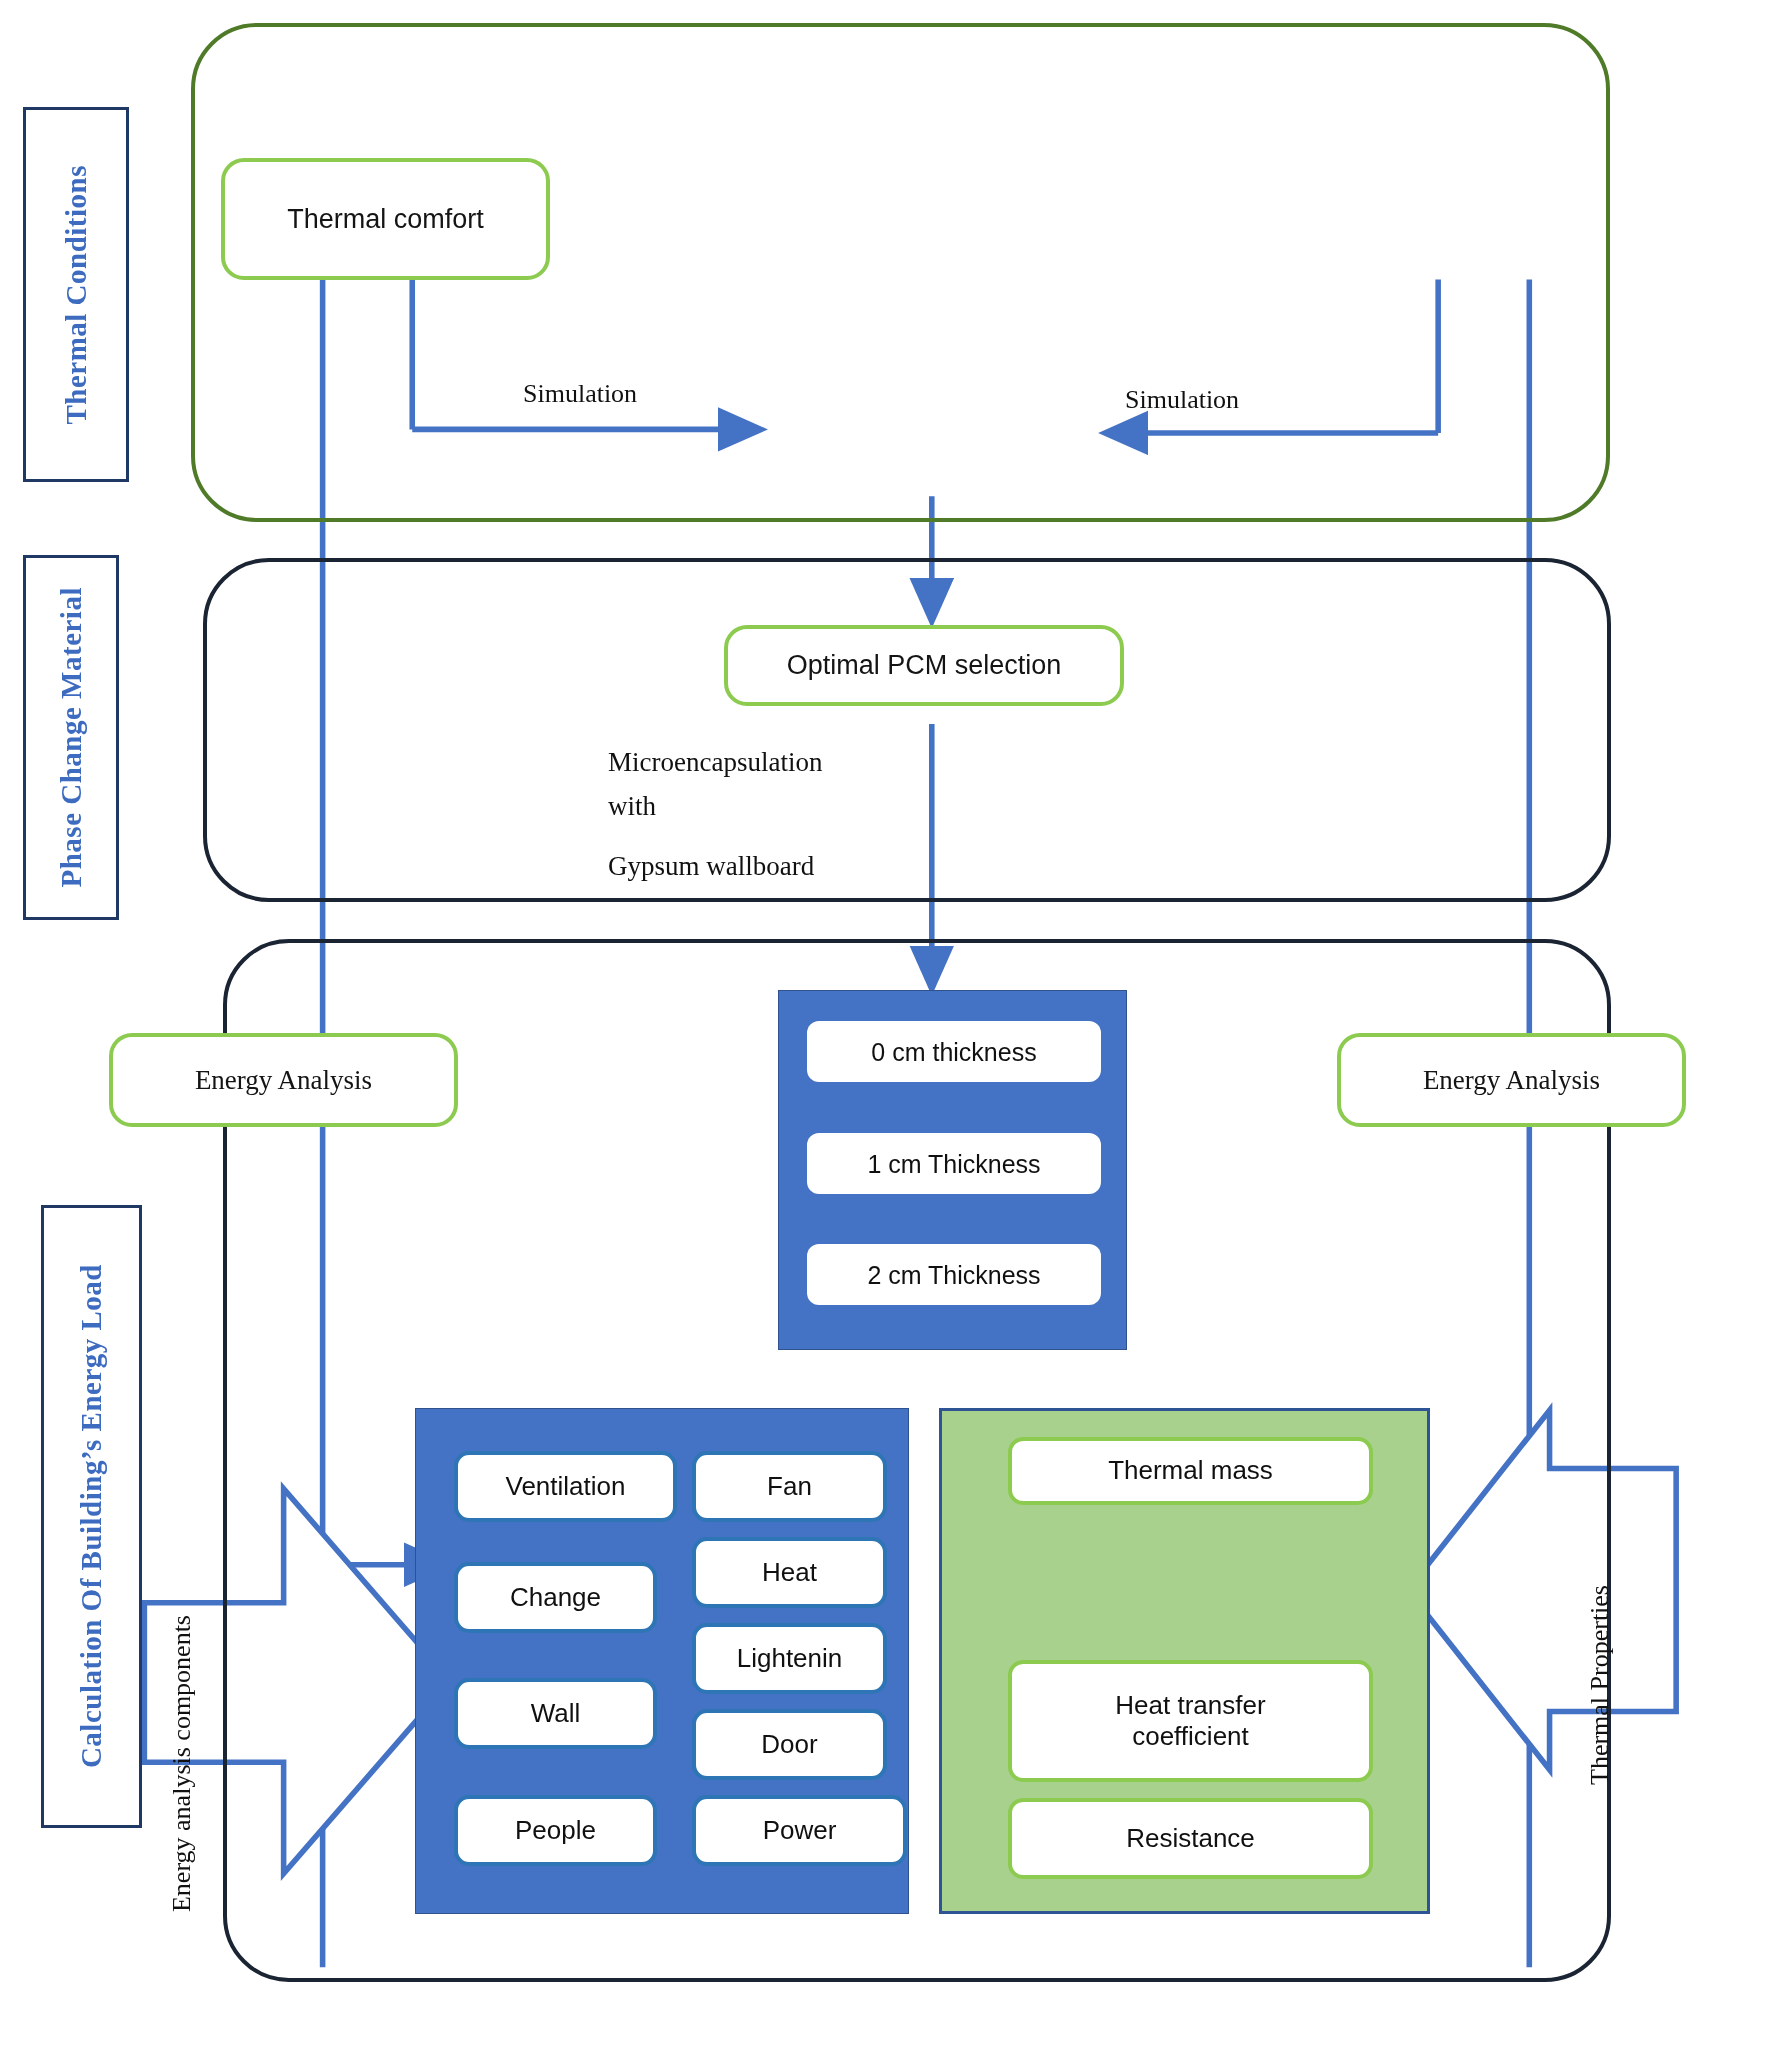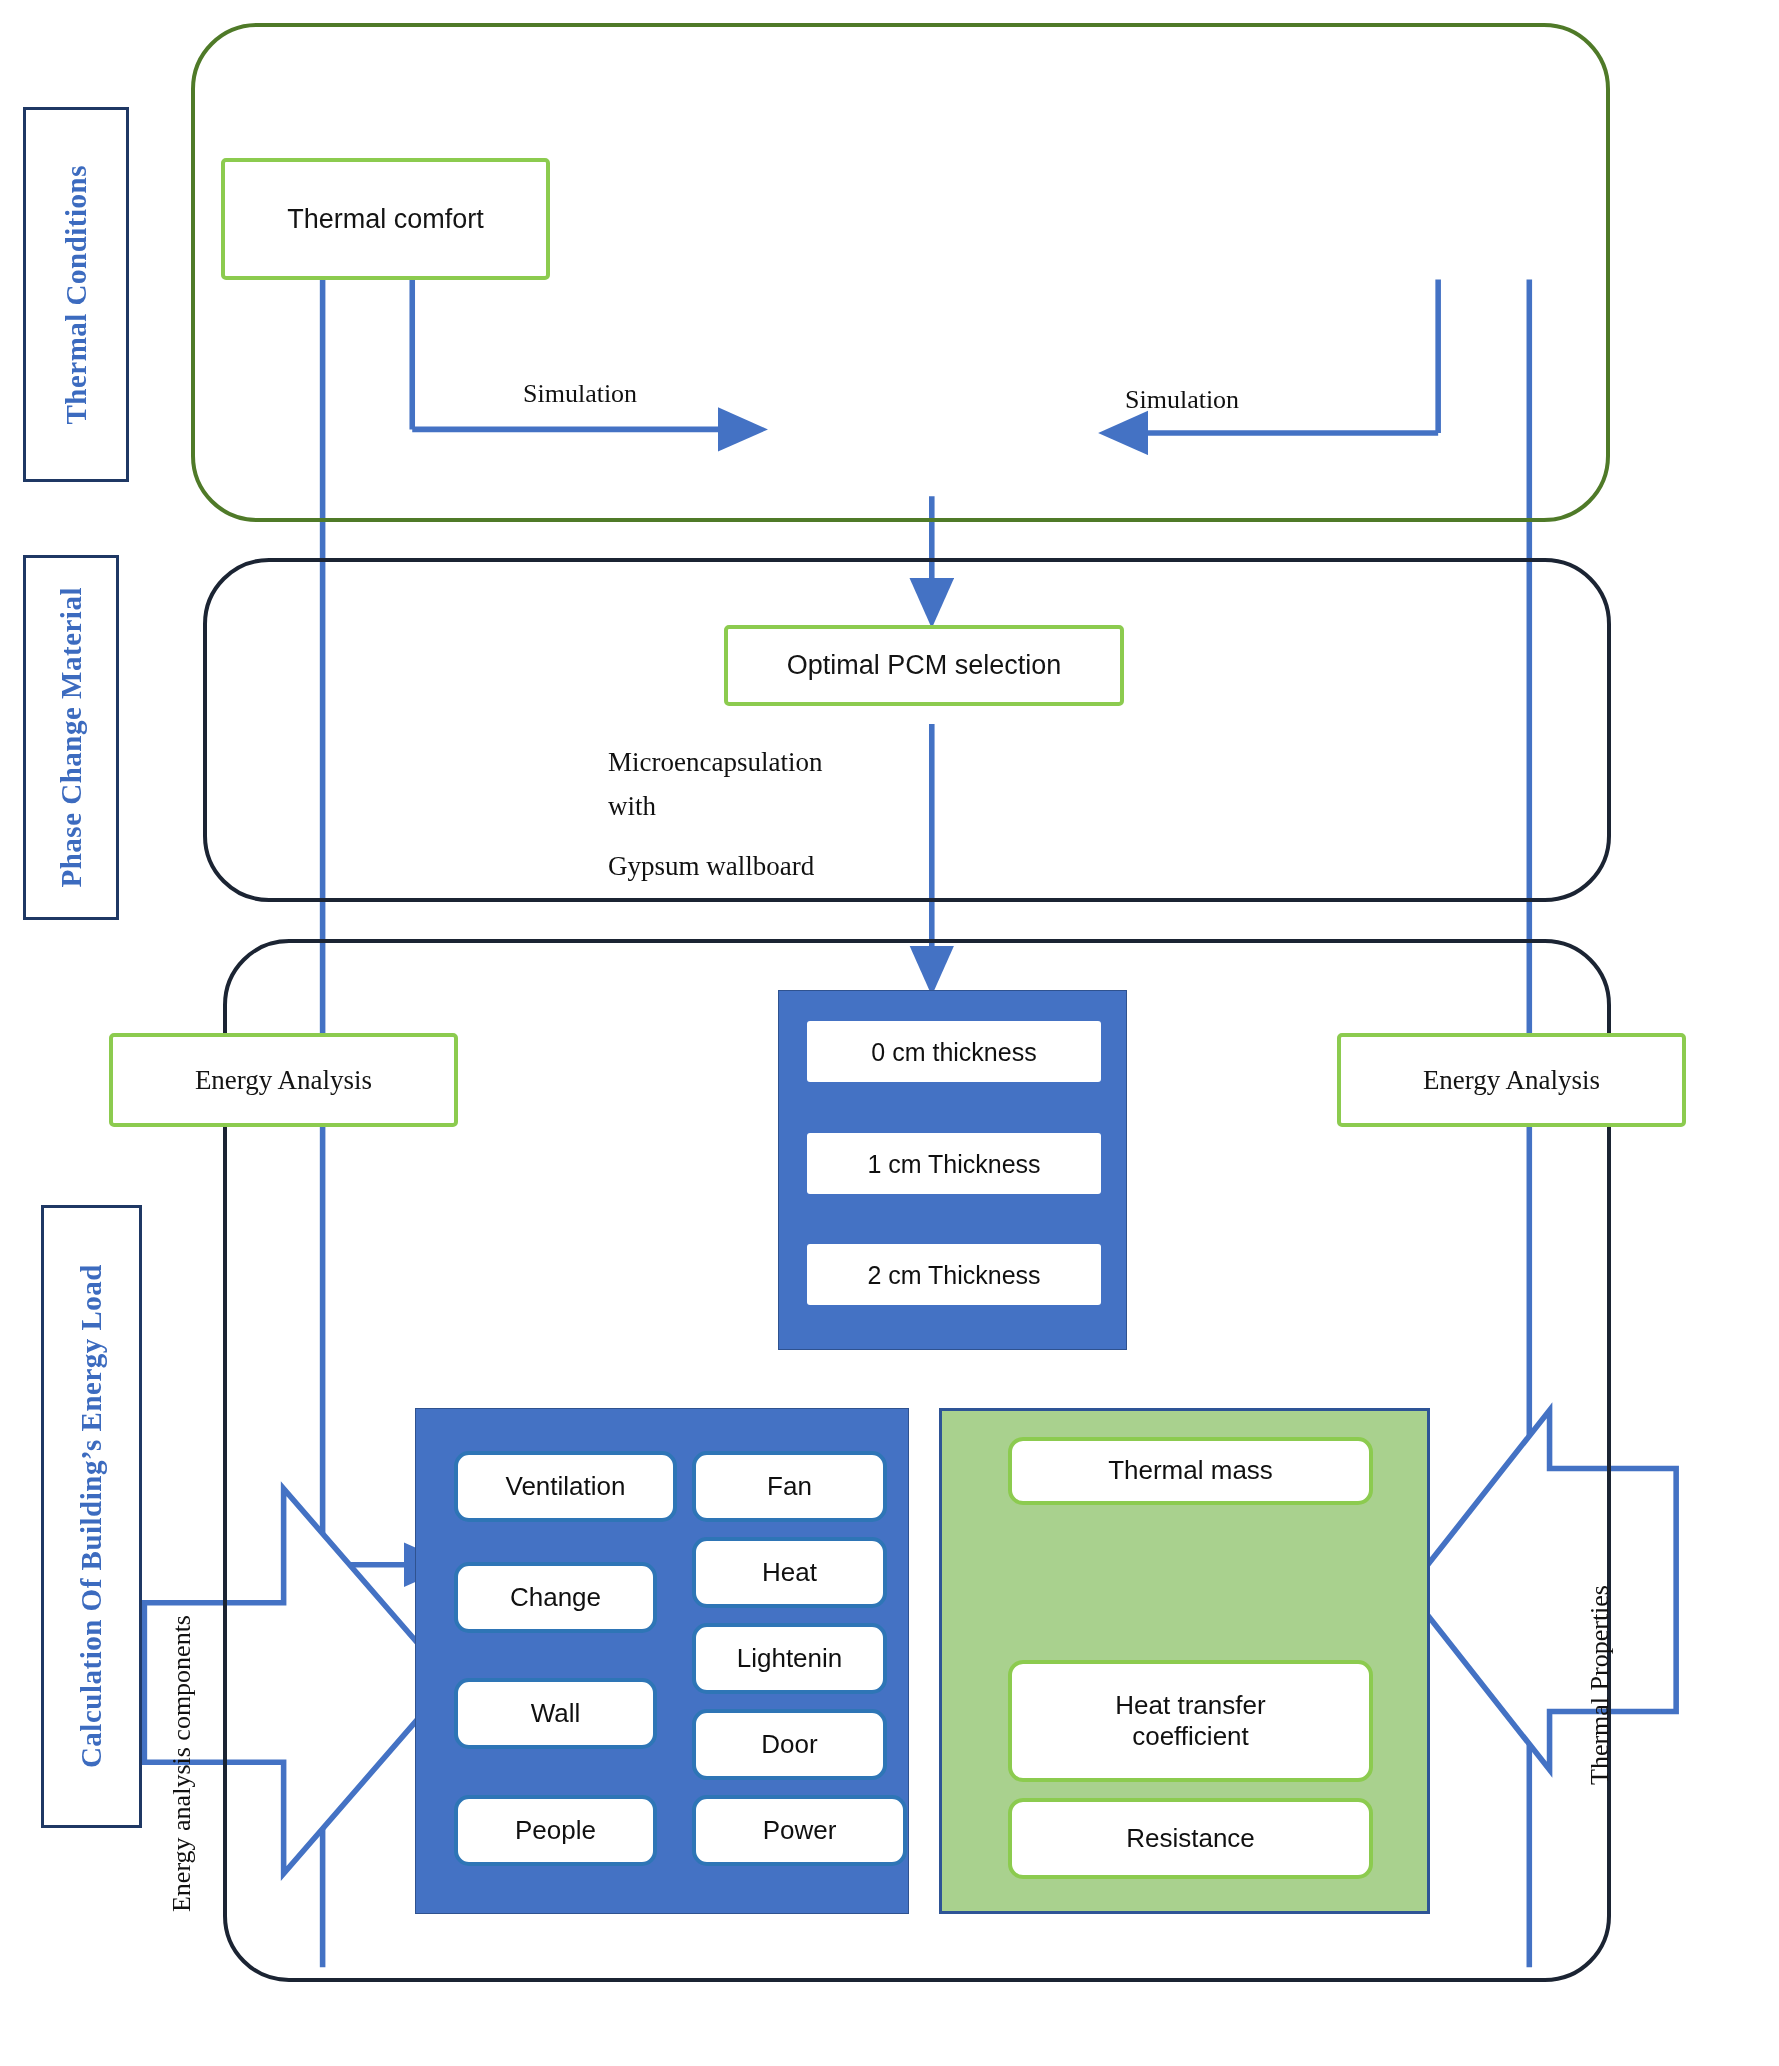--- a/index.html
+++ b/index.html
@@ -61,21 +61,21 @@
     border: 4.6px solid #1B2433;
     border-radius: 66px;
   }
 
   
   .node {
     position: absolute;
     box-sizing: border-box;
     background: #ffffff;
     border: 4.6px solid #8CCB4F;
-    border-radius: 5px;
+    border-radius: 23px;
     display: flex;
     align-items: center;
     justify-content: center;
     text-align: center;
     font-family: "Liberation Sans", sans-serif;
     color: #141414;
     z-index: 7;
     line-height: 1.22;
   }
 
@@ -100,21 +100,21 @@
     display: flex;
     align-items: center;
     justify-content: center;
     text-align: center;
     font-family: "Liberation Sans", sans-serif;
     color: #101010;
     line-height: 1.2;
   }
   .chip-plain {
     border: none;
-    border-radius: 3px;
+    border-radius: 12px;
     align-items: center;
   }
   .chip-blue {
     border: 4.6px solid #2E75B6;
     border-radius: 15px;
   }
   .chip-green {
     border: 4.6px solid #8CCB4F;
     border-radius: 15px;
   }

